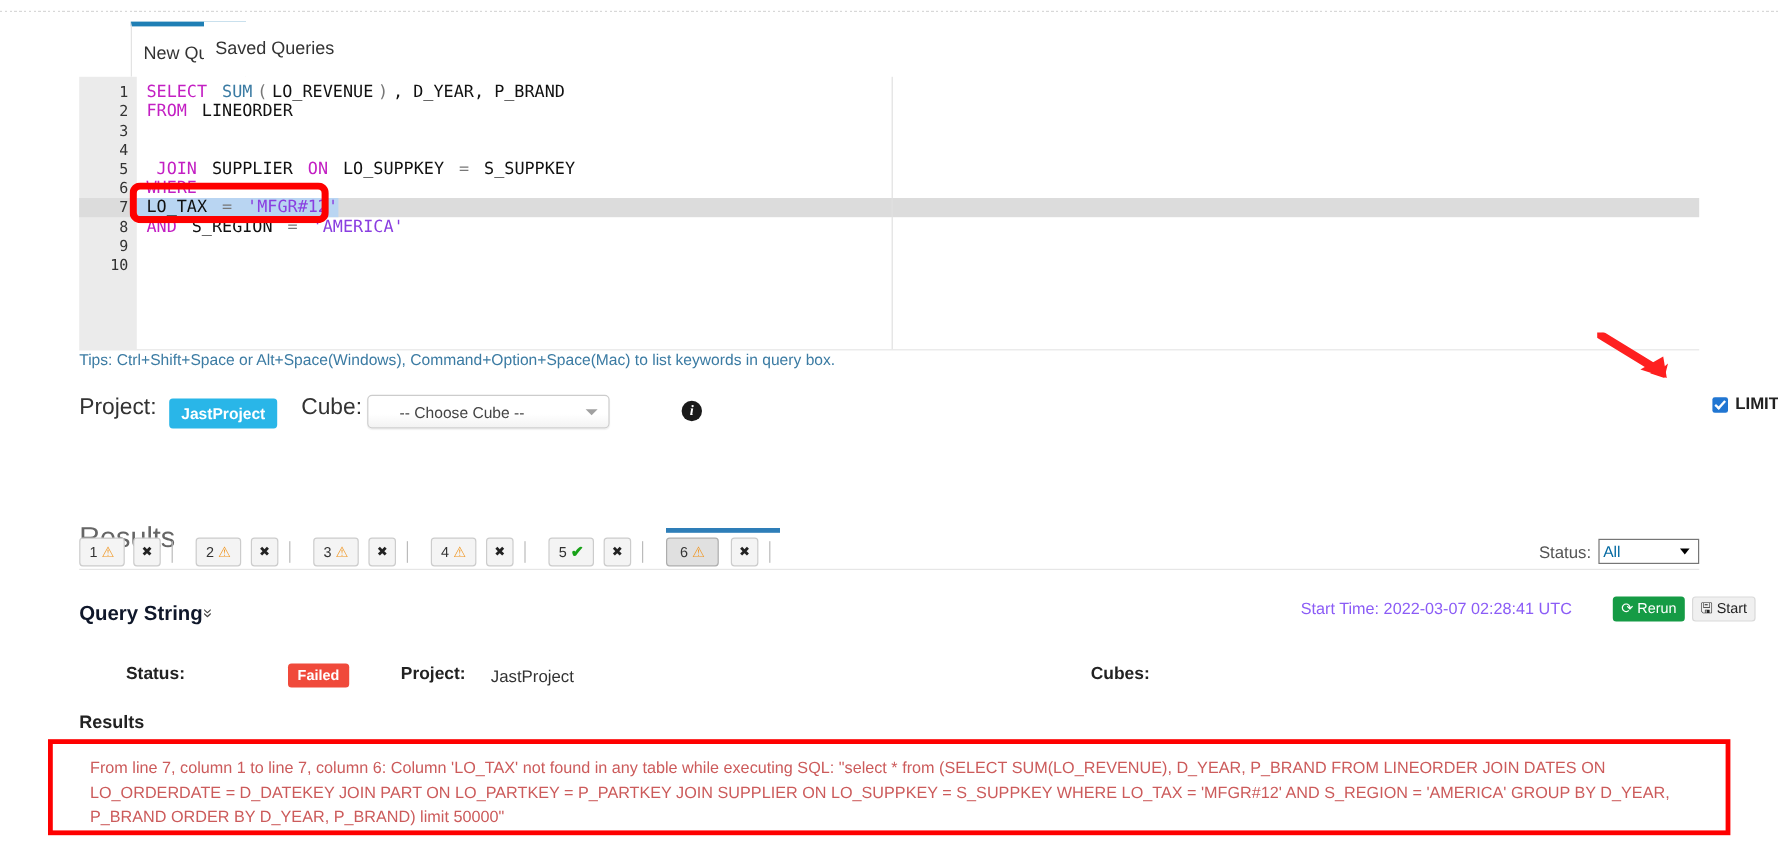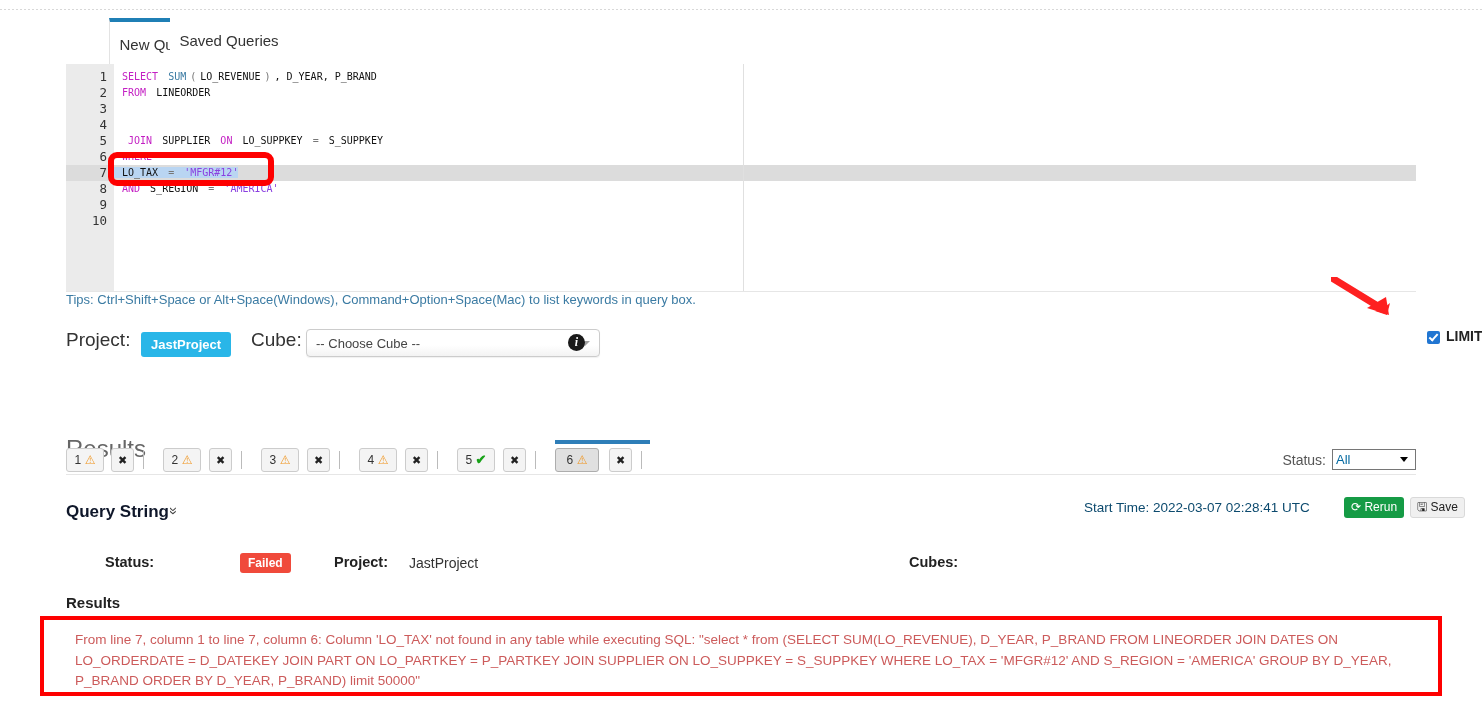--- a/index.html
+++ b/index.html
@@ -27,44 +27,44 @@
   
   .editor-wrap{position:absolute;left:66px;top:64px;width:1350px;height:227px;
     background:#fff;border-bottom:1px solid #e6e6e6;}
   .gutter{position:absolute;left:0;top:0;width:48px;height:227px;background:#ebebeb;}
   .gutter .ln{position:absolute;right:7px;width:40px;text-align:right;
     font-family:"DejaVu Sans Mono","Liberation Mono",monospace;
     font-size:12.5px;color:#333;height:16px;line-height:16px;}
   .gutter .ln.cur{background:#dcdcdc;right:0;width:48px;padding-right:7px;box-sizing:border-box;}
   .code{position:absolute;left:48px;top:0;width:1302px;height:227px;
     font-family:"DejaVu Sans Mono","Liberation Mono",monospace;
-    font-size:10px;line-height:16px;white-space:pre;color:#111;}
+    font-size:14px;line-height:16px;white-space:pre;color:#111;}
   .code .row{position:absolute;left:0;height:16px;width:1302px;}
   .code .row.cur{background:#dcdcdc;}
   .code .row span{padding-left:4px;}
   .kw{color:#c31fc3;}
   .fn{color:#3b7ba3;}
   .op{color:#777;}
   .id{color:#111;}
   .str{color:#8a3fe0;}
   .sel{background:#b9d5f2;}
   .ruler{position:absolute;left:629px;top:0;width:1px;height:227px;background:#e0e0e0;}
 
   .tips{position:absolute;left:66px;top:292px;font-size:13px;color:#3b7ba3;}
 
   
   .pcrow{position:absolute;left:66px;top:325px;height:46px;}
   .lbl-project{position:absolute;left:0;top:4px;font-size:19px;color:#333;}
   .badge-project{position:absolute;left:75px;top:7px;background:#29b6e8;color:#fff;
     font-size:13px;font-weight:bold;padding:5px 10px;border-radius:3px;}
   .lbl-cube{position:absolute;left:185px;top:4px;font-size:19px;color:#333;}
-  .cube-select{position:absolute;left:240px;top:4px;width:294px;height:28px;
+  .cube-select{position:absolute;left:240px;top:4px;width:202px;height:28px;
     box-sizing:border-box;border:1px solid #ccc;border-radius:4px;
     background:linear-gradient(to bottom,#fff 0%,#fff 58%,#f3f3f3 100%);
-    font-size:13px;color:#444;line-height:27px;padding-left:9px;
+    font-size:13px;color:#444;line-height:27px;padding-left:26px;
     box-shadow:0 1px 1px rgba(0,0,0,.06);}
   .cube-caret{position:absolute;right:9px;top:11px;width:0;height:0;
     border-left:5px solid transparent;border-right:5px solid transparent;
     border-top:5px solid #a0a0a0;}
   .info-icon{position:absolute;left:502px;top:9px;width:17px;height:17px;border-radius:50%;
     background:#1a1a1a;color:#fff;font-size:12px;font-weight:bold;font-style:italic;
     text-align:center;line-height:17px;font-family:"Liberation Serif",serif;}
 
   
   .limit-wrap{position:absolute;right:55px;top:322px;height:32px;}
@@ -91,21 +91,21 @@
   .rtabs-underline{position:absolute;left:66px;top:474px;width:1350px;height:1px;background:#e6e6e6;}
   .status-wrap{position:absolute;right:66px;top:449px;height:24px;}
   .lbl-status{position:absolute;right:90px;top:3px;font-size:14px;color:#555;}
   .status-select{position:absolute;right:0;top:0;width:84px;height:21px;box-sizing:border-box;
     border:1px solid #767676;background:#fff;font-size:13px;color:#0369a1;padding-left:3px;line-height:20px;}
   .status-caret{position:absolute;right:7px;top:7px;width:0;height:0;
     border-left:4px solid transparent;border-right:4px solid transparent;border-top:5px solid #000;}
 
   .qstring{position:absolute;left:66px;top:502px;font-size:17px;font-weight:bold;color:#0f172a;}
   .chev{position:absolute;left:170px;top:503px;color:#444;font-size:14px;}
-  .starttime{position:absolute;left:1084px;top:500px;font-size:13.5px;color:#0c4a6e;}
+  .starttime{position:absolute;left:1084px;top:500px;font-size:13.5px;color:#8b5cf6;}
   .rerun{position:absolute;left:1344px;top:497px;height:21px;box-sizing:border-box;background:#159b45;
     color:#fff;font-size:12px;border-radius:3px;line-height:20px;padding:0 7px;}
   .save{position:absolute;left:1410px;top:497px;height:21px;box-sizing:border-box;background:#f0f0f0;
     border:1px solid #d9d9d9;color:#222;font-size:12px;border-radius:3px;line-height:19px;padding:0 6px;}
 
   .meta{position:absolute;left:66px;top:550px;width:1350px;height:34px;}
   .m-lbl{position:absolute;font-size:14.5px;font-weight:bold;color:#222;}
   .m-val{position:absolute;font-size:14px;color:#333;}
   .failed{position:absolute;left:174px;top:3px;background:#f04a3b;color:#fff;font-size:12px;
     font-weight:bold;padding:3px 8px;border-radius:3px;}
@@ -250,21 +250,21 @@
 <span class="qstring">Query String</span>
 <span class="chev" style="transform:rotate(90deg);display:inline-block;">»</span>
 
 <span class="starttime">Start Time: 2022-03-07 02:28:41 UTC</span>
 <div class="rerun">
   <span>⟳</span>
   <span>Rerun</span>
 </div>
 <div class="save">
   <span>🖫</span>
-  <span>Save</span>
+  <span>Start</span>
 </div>
 
 <div class="meta">
   <span class="m-lbl" style="left:39px;top:4px;">Status:</span>
   <span class="failed">Failed</span>
   <span class="m-lbl" style="left:268px;top:4px;">Project:</span>
   <span class="m-val" style="left:343px;top:5px;">JastProject</span>
   <span class="m-lbl" style="left:843px;top:4px;">Cubes:</span>
   <span class="m-val" style="left:920px;top:5px;"></span>
 </div>

